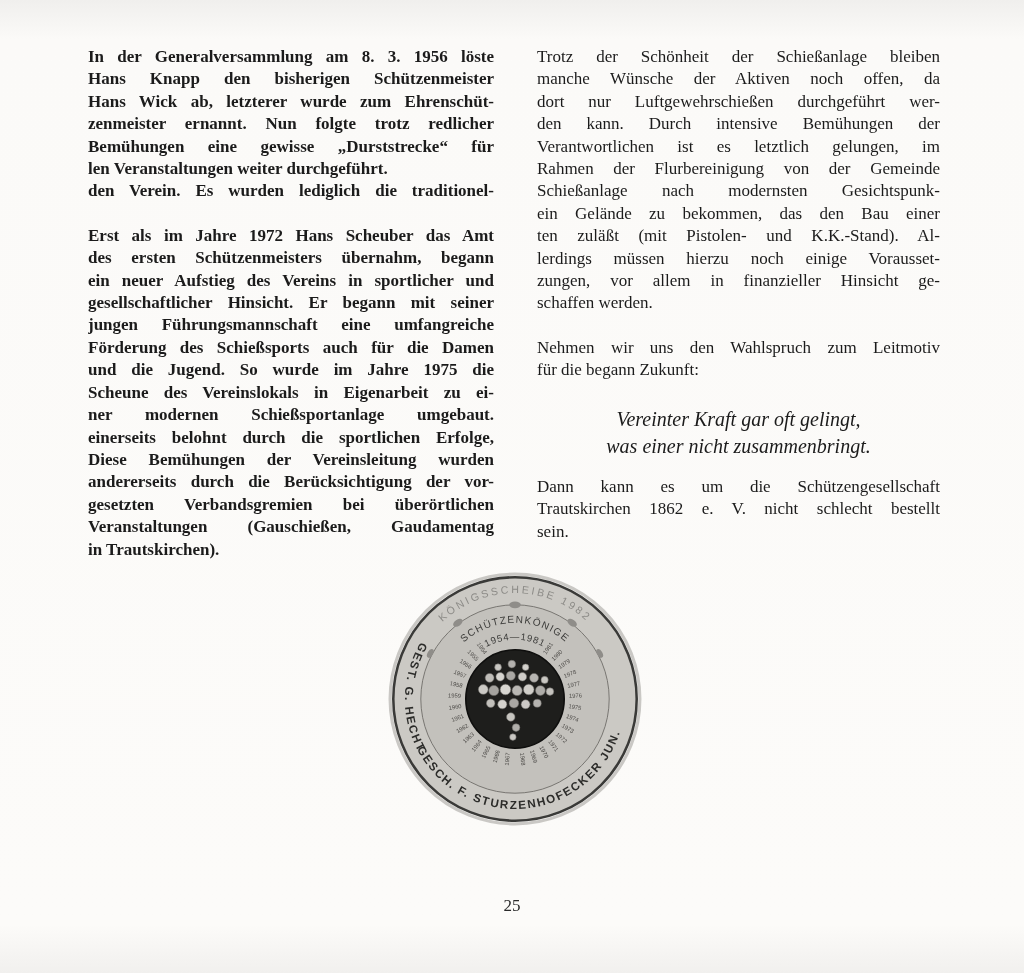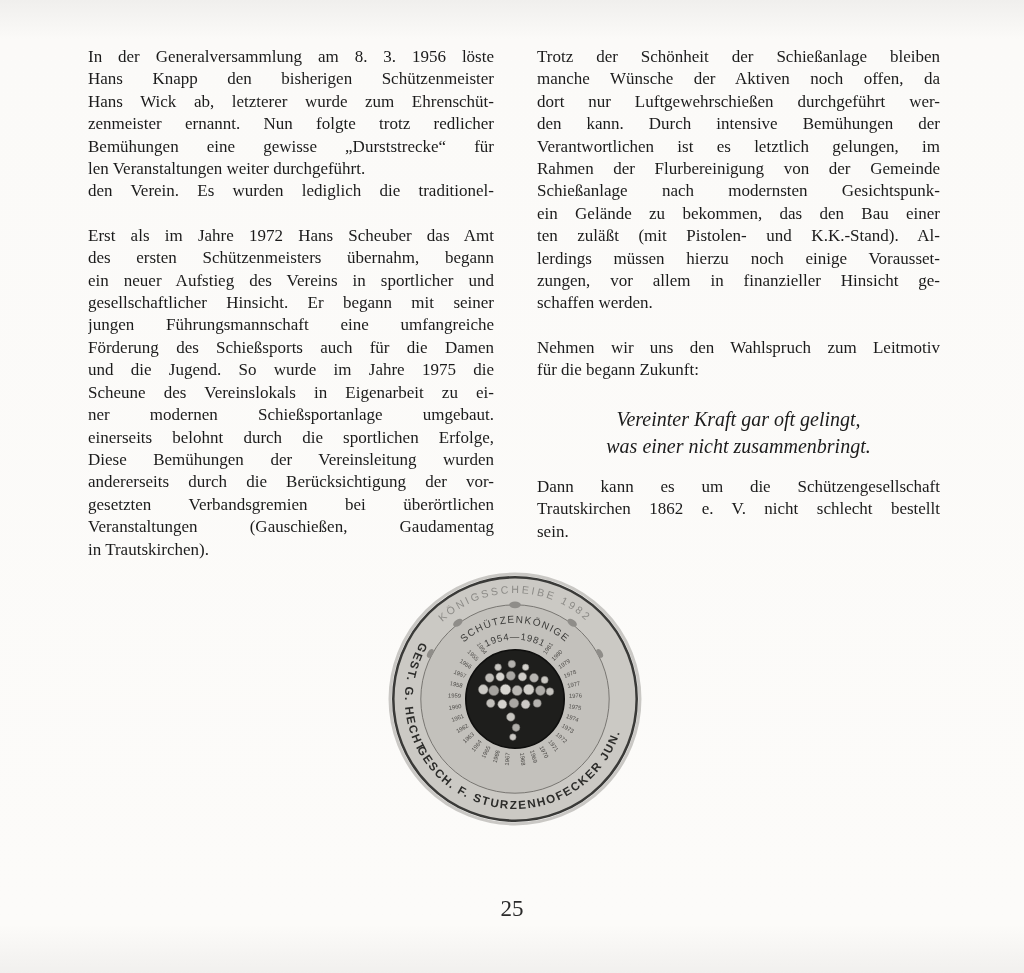--- a/index.html
+++ b/index.html
@@ -5,36 +5,36 @@
   html, body { margin: 0; padding: 0; }
   body {
     width: 1024px; height: 973px; position: relative;
     background: linear-gradient(180deg, #f0efed 0%, #fbfaf8 4%, #fcfbf9 95%, #f1f0ee 100%);
     font-family: "Liberation Serif", serif;
     color: #1b1b1b;
     overflow: hidden;
   }
   .page { position: absolute; inset: 0; }
   .col { position: absolute; overflow: hidden; }
-  .col-left  { left: 88px;  top: 46px; width: 406px; }
+  .col-left  { left: 88px;  top: 46px; width: 406px; font-weight: bold; }
   .col-right { left: 537px; top: 46px; width: 403px; }
   .para { margin: 0 0 22px 0; }
   .tline {
     font-size: 17px; line-height: 22.4px; white-space: nowrap;
     text-align: justify; text-align-last: justify; overflow: hidden;
   }
   .tline.last { text-align-last: left; }
   .quote { margin: 24px 0 16px 0; }
   .qline {
     font-size: 20px; line-height: 27px; font-style: italic;
     text-align: center; white-space: nowrap;
   }
   .page-number {
     position: absolute; left: 0; top: 896px; width: 1024px;
-    text-align: center; font-size: 23px; color: #2a2a2a;
+    text-align: center; font-size: 17px; color: #2a2a2a;
   }
   .medal-wrap { position: absolute; left: 388px; top: 572px; width: 254px; height: 254px; }
   .medal-wrap svg { display: block; }
 </style>
 </head>
 <body>
 
 <div class="page">
 
   <div class="col col-left">

